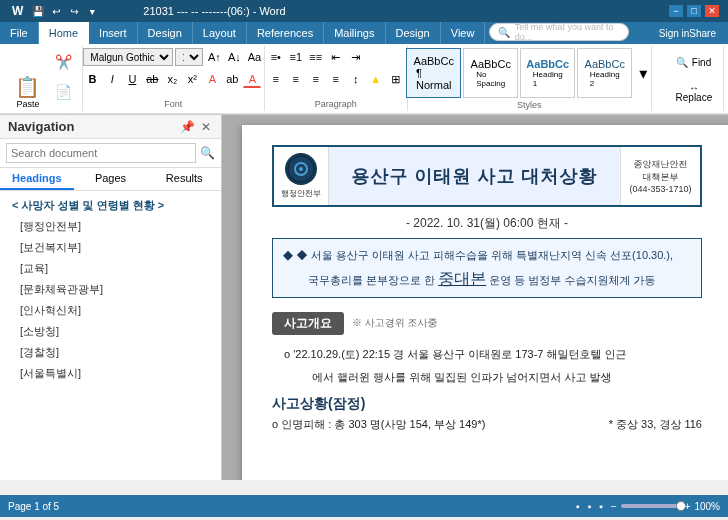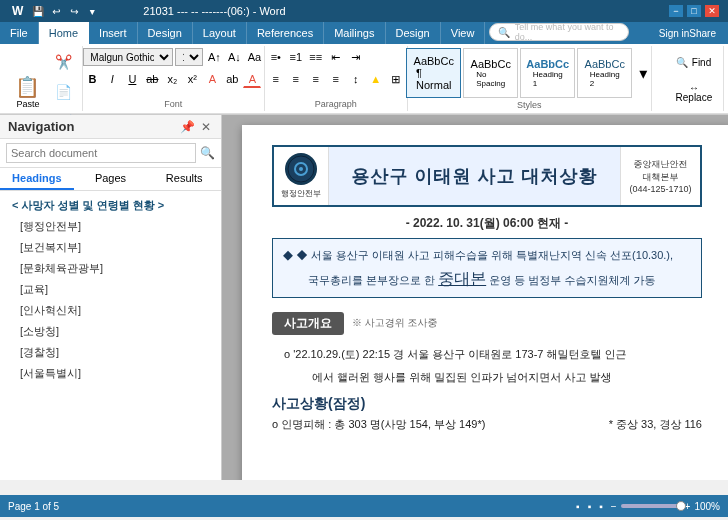--- a/index.html
+++ b/index.html
@@ -245,21 +245,20 @@
     .doc-right-area {
       width: 80px;
       display: flex; flex-direction: column; align-items: center; justify-content: center;
       padding: 6px; font-size: 9px; text-align: center; color: #333;
       border-left: 1px solid #ddd;
     }
 
     .doc-date-line {
       text-align: center; font-size: 12px; margin: 6px 0;
       color: #333;
-      font-weight: bold;
     }
 
     .highlight-box {
       border: 1.5px solid #1a5276;
       background: #f0f6ff;
       padding: 6px 10px;
       font-size: 11px;
       line-height: 1.6;
       margin-bottom: 8px;
     }
@@ -476,22 +475,22 @@
     </div>
     <div class="nav-tabs">
       <div class="nav-tab active">Headings</div>
       <div class="nav-tab">Pages</div>
       <div class="nav-tab">Results</div>
     </div>
     <div class="nav-content">
       <div class="nav-item level1">&lt; 사망자 성별 및 연령별 현황 &gt;</div>
       <div class="nav-item level2">[행정안전부]</div>
       <div class="nav-item level2">[보건복지부]</div>
+      <div class="nav-item level2">[교육]</div>
       <div class="nav-item level2">[문화체육관광부]</div>
-      <div class="nav-item level2">[교육]</div>
       <div class="nav-item level2">[인사혁신처]</div>
       <div class="nav-item level2">[소방청]</div>
       <div class="nav-item level2">[경찰청]</div>
       <div class="nav-item level2">[서울특별시]</div>
     </div>
   </div>
 
   <div class="doc-area">
     <div class="doc-page">
 
@@ -505,21 +504,21 @@
             </svg>
           </div>
           <div class="agency-name">행정안전부</div>
         </div>
         <div class="doc-title-area">
           <div class="doc-main-title">용산구 이태원 사고 대처상황</div>
         </div>
         <div class="doc-right-area">
           <span style="white-space:pre-line;font-size:9px;">중앙재난안전
 대책본부
-(044-125-1710)</span>
+(044-353-1710)</span>
         </div>
       </div>
 
       <div class="doc-date-line">- 2022. 10. 31(월) 06:00 현재 -</div>
 
       <div class="highlight-box">
         <span class="highlight-text bullet">◆ </span>
         <span class="highlight-text" style="font-size:11px;">◆ 서울 용산구 이태원 사고 피해수습을 위해 특별재난지역 신속 선포(10.30.),</span>
         <br>
         <span class="highlight-text" style="font-size:11px;margin-left:14px;">　국무총리를 본부장으로 한 </span>

